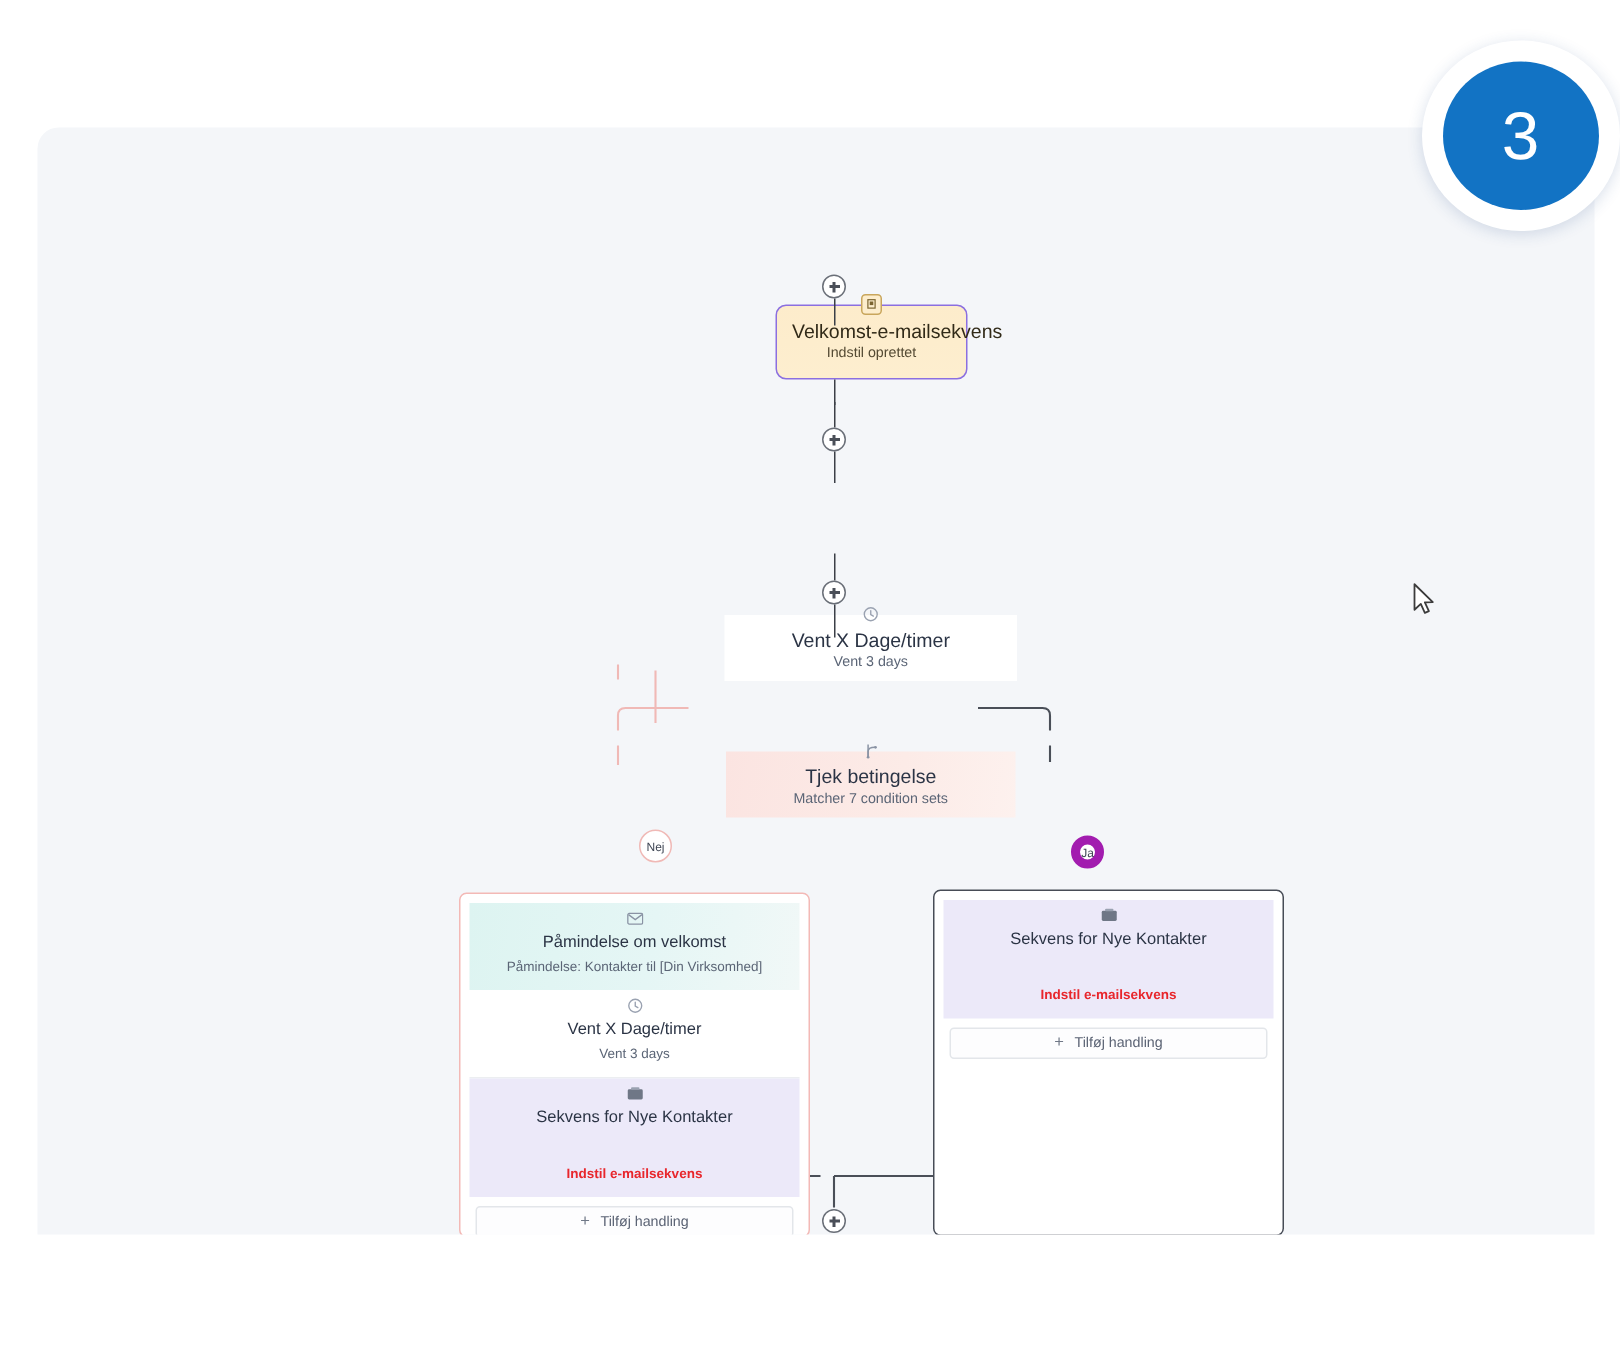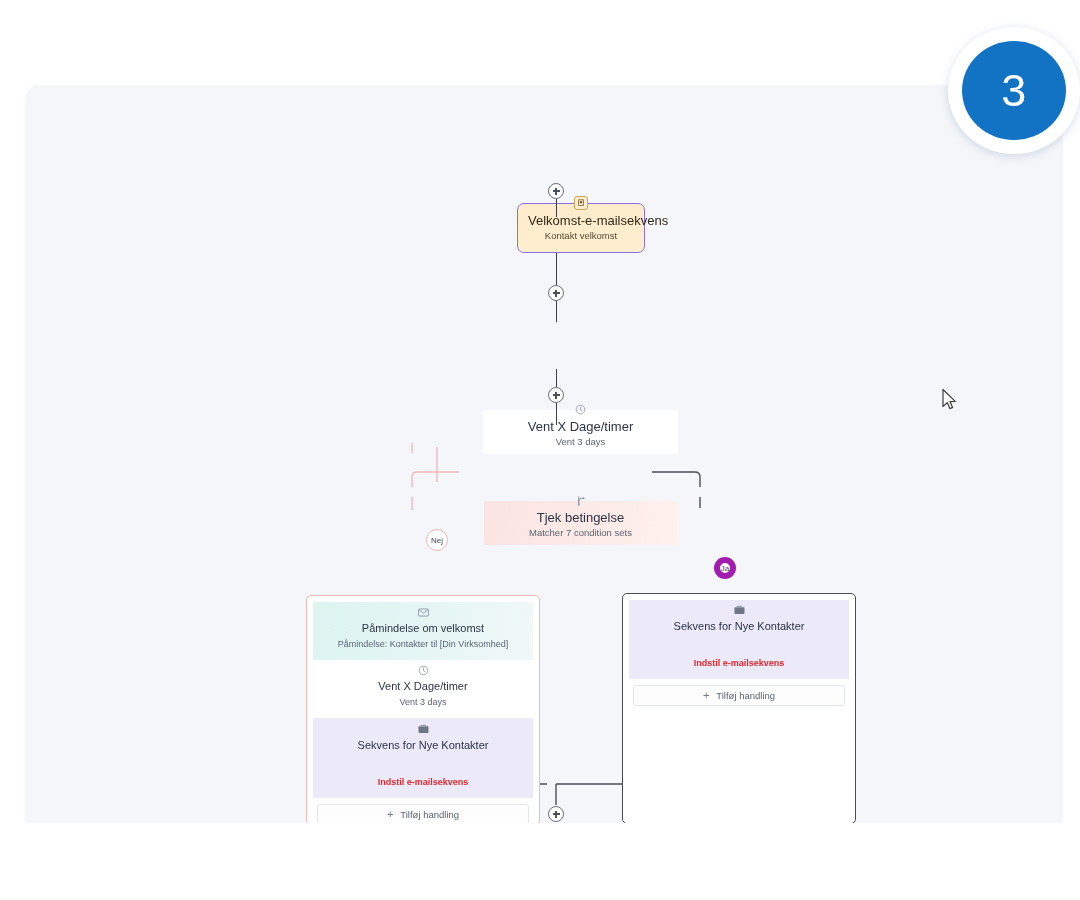--- a/index.html
+++ b/index.html
@@ -141,21 +141,21 @@
   
   .branch-pill {
     position: absolute;
     width: 22px; height: 22px;
     border-radius: 50%;
     background: #ffffff;
     display: flex; align-items: center; justify-content: center;
     font-size: 8px;
     color: #3f4654;
   }
-  #pill-nej { left: 401px; top: 444px; border: 1px solid #f0b9b6; }
+  #pill-nej { left: 401px; top: 468px; border: 1px solid #f0b9b6; }
   #pill-ja  { left: 689px; top: 472px; border: 6px solid #a21caf; text-align: center; }
 
   
   .branch-box { position: absolute; border-radius: 5px; }
   #branch-left {
     left: 281px; top: 510px;
     width: 234px; height: 230px;
     border: 1.3px solid #f3b9b6;
     background: #ffffff;
     padding: 6px;
@@ -227,21 +227,21 @@
     </svg>
 
     <div class="node" id="node-trigger">
       <div class="trigger-chip">
         <svg width="8" height="8" viewBox="0 0 10 10">
           <rect x="2" y="1" width="6" height="7" fill="none" stroke="#7b6430" stroke-width="1"></rect>
           <rect x="3.5" y="2.5" width="3" height="3" fill="#7b6430"></rect>
         </svg>
       </div>
       <div class="node-title">Velkomst-e-mailsekvens</div>
-      <div class="node-sub">Kontakt velkomst</div>
+      <div class="node-sub">Indstil oprettet</div>
     </div>
 
     <div class="vline" style="left:530.5px; top:168px; height:17px;"></div>
     <div class="plus" style="left:523px; top:98px;"></div>
     <div class="vline" style="left:530.5px; top:114px; height:18px;"></div>
 
 
     <div class="vline" style="left:530.5px; top:183px; height:17px;"></div>
     <div class="plus" style="left:523px; top:200px;"></div>
     <div class="vline" style="left:530.5px; top:216px; height:21px;"></div>

